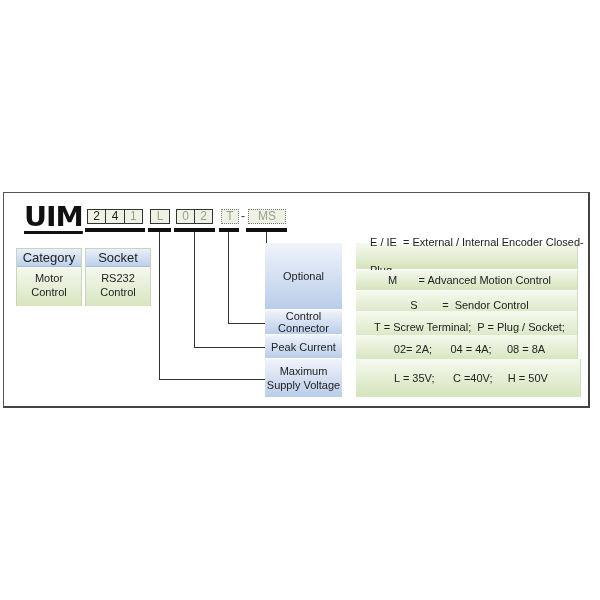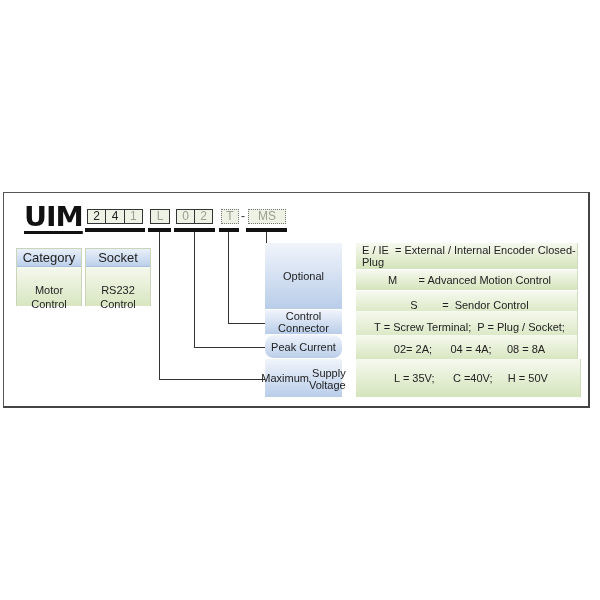--- a/index.html
+++ b/index.html
@@ -20,28 +20,28 @@
     .code span.faint { color: #9aa08e; }
     .code.dotted { border: 1px dotted #777; }
     .code.dotted span { color: #9aa08e; border-right: none; }
     .bar { height: 4px; background: #111; top: 228px; }
     .dash { top: 209px; left: 241px; font-size: 12px; color: #333; }
     .line { background: #333; }
     .cat { top: 248px; width: 66px; height: 58px; box-sizing: border-box; border: 1px solid #c9d4b8; }
     .cat .hd { height: 17px; background: linear-gradient(#e9f0fa, #bcd0ea); font-size: 13px;
                text-align: center; line-height: 17px; color: #222; border-bottom: 1px solid #a9bfdc; }
     .cat .bd { height: 39px; background: linear-gradient(#f5f8ee, #d8e6c0); font-size: 11px;
-               text-align: center; line-height: 14px; padding-top: 16px; box-sizing: border-box; color: #222; }
+               text-align: center; line-height: 14px; padding-top: 4px; box-sizing: border-box; color: #222; }
     .lbl { left: 265px; width: 77px; box-sizing: border-box; background: linear-gradient(#f0f4fb, #b9cde9);
            font-size: 11px; text-align: center; color: #222; display: flex; align-items: center; justify-content: center;
            line-height: 12px; border-bottom: 1px solid #fff; }
     .val { left: 356px; width: 222px; box-sizing: border-box; background: linear-gradient(#f6f9ef, #d4e4bb);
            font-size: 11px; color: #222; padding-left: 6px; display: flex; align-items: center;
            border-bottom: 1px solid #fff; border-right: 1px solid #d0dcc0; line-height: 12px; justify-content: center; }
-    .val pre { margin: 0; font-family: "Liberation Sans", sans-serif; font-size: 11px; white-space: pre; }
+    .val pre { margin: 8px; font-family: "Liberation Sans", sans-serif; font-size: 11px; white-space: pre; }
   </style>
 </head>
 <body>
 
 <div class="frame"></div>
 
 <div class="abs uim">UIM</div>
 
 <div class="abs code" style="left:87px;width:56px;">
   <span>2</span>
@@ -91,22 +91,22 @@
     <div>RS232</div>
     <div>Control</div>
   </div>
 </div>
 
 <div class="abs lbl" style="top:243px;height:67px;">Optional</div>
 <div class="abs lbl" style="top:310px;height:25px;flex-direction:column;">
   <div>Control</div>
   <div>Connector</div>
 </div>
-<div class="abs lbl" style="top:335px;height:24px;border-radius:9px;">Peak Current</div>
-<div class="abs lbl" style="top:359px;height:39px;flex-direction:row;text-align:right;">
+<div class="abs lbl" style="top:335px;height:24px;">Peak Current</div>
+<div class="abs lbl" style="top:359px;height:39px;flex-direction:column;">
   <div>Maximum</div>
   <div style="margin-top:2px;">Supply Voltage</div>
 </div>
 
 <div class="abs val" style="top:243px;height:27px;flex-direction:column;align-items:flex-start;justify-content:center;">
   <pre>E / IE  = External / Internal Encoder Closed-</pre>
   <pre>Plug</pre>
 </div>
 <div class="abs val" style="top:270px;height:21px;">
   <pre>M       = Advanced Motion Control</pre>

